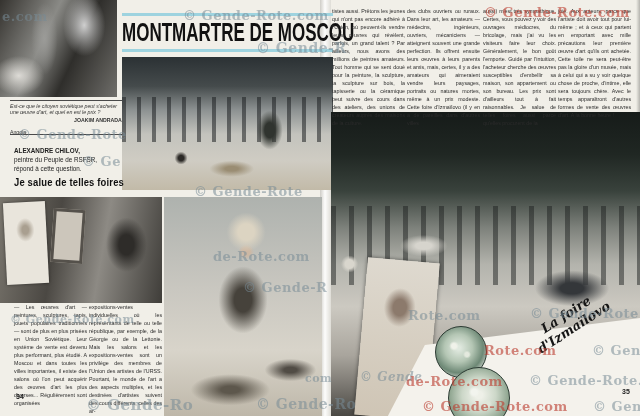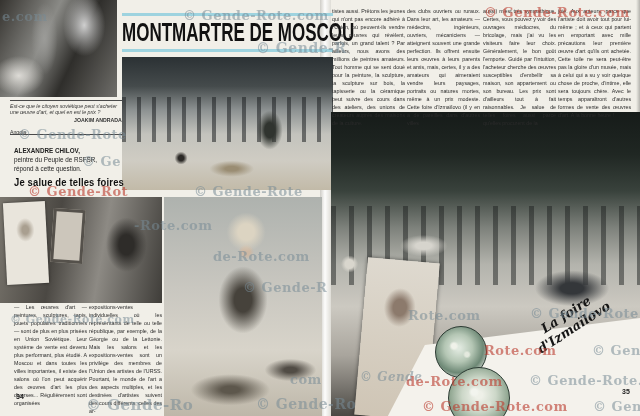--- a/index.html
+++ b/index.html
@@ -174,31 +174,29 @@
   <div class="pagenum" style="left:16px;top:393px;">34</div>
   <div class="pagenum" style="left:622px;top:388px;">35</div>
 
   <div class="abs" style="left:0;top:0;width:640px;height:300px;padding-left:34px;">
       <span class="wm gray" style="left: 2px; top: 9px; font-size: 13px;">e.com</span>
       <span class="wm gray" style="left: 183px; top: 8px; font-size: 13px;">© Gende-Rote.com</span>
       <span class="wm red" style="left: 484px; top: 5px; font-size: 13px;">© Gende-Rote.com</span>
       <span class="wm gray" style="left: 256px; top: 40px; font-size: 14px;">© Gende-R</span>
       <span class="wm gray" style="left: 18px; top: 127px; font-size: 13px;">© Gende-Rote</span>
       <span class="wm gray" style="left: 82px; top: 154px; font-size: 13px;">© Ge</span>
-      <span class="wm red" style="left: 28px; top: 184px; font-size: 13px;">© Gende-Rot</span>
       <span class="wm gray" style="left: 194px; top: 184px; font-size: 13px;">© Gende-Rote</span>
-      <span class="wm gray" style="left: 134px; top: 218px; font-size: 13px;">-Rote.com</span>
       <span class="wm gray" style="left: 213px; top: 249px; font-size: 13px;">de-Rote.com</span>
       <span class="wm gray" style="left: 243px; top: 280px; font-size: 13px;">© Gende-R</span>
       <span class="wm gray" style="left: 10px; top: 313px; font-size: 11px;">© Gende-Rote.com</span>
       <span class="wm gray" style="left: 408px; top: 308px; font-size: 13px;">Rote.com</span>
       <span class="wm gray" style="left: 530px; top: 306px; font-size: 13px;">© Gende-Rote</span>
       <span class="wm red" style="left: 484px; top: 343px; font-size: 13px;">Rote.com</span>
       <span class="wm gray" style="left: 592px; top: 343px; font-size: 13px;">© Gende-R</span>
-      <span class="wm gray" style="left: 290px; top: 372px; font-size: 13px;">com</span>
+      <span class="wm gray" style="left: 305px; top: 372px; font-size: 11px;">com</span>
       <span class="wm gray" style="left: 360px; top: 370px; font-size: 12px; font-style: italic;">© Gende</span>
       <span class="wm red" style="left: 406px; top: 374px; font-size: 13px;">de-Rote.com</span>
       <span class="wm gray" style="left: 529px; top: 373px; font-size: 13px;">© Gende-Rote.c</span>
       <span class="wm gray" style="left: 86px; top: 396px; font-size: 15px;">© Gende-Ro</span>
       <span class="wm gray" style="left: 256px; top: 396px; font-size: 14px;">© Gende-Ro</span>
       <span class="wm red" style="left: 422px; top: 399px; font-size: 13px;">© Gende-Rote.com</span>
       <span class="wm gray" style="left: 593px; top: 399px; font-size: 13px;">© Gen</span>
     </div>
 
 </div>

